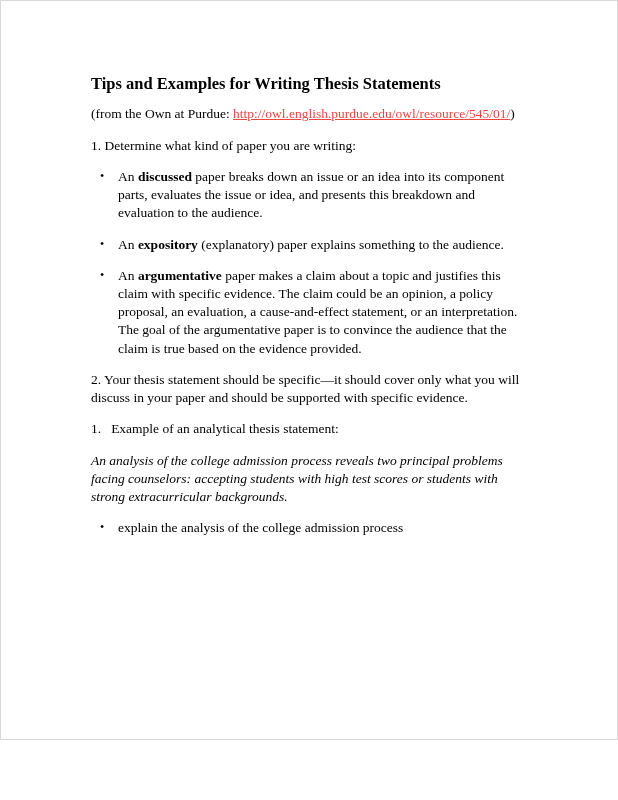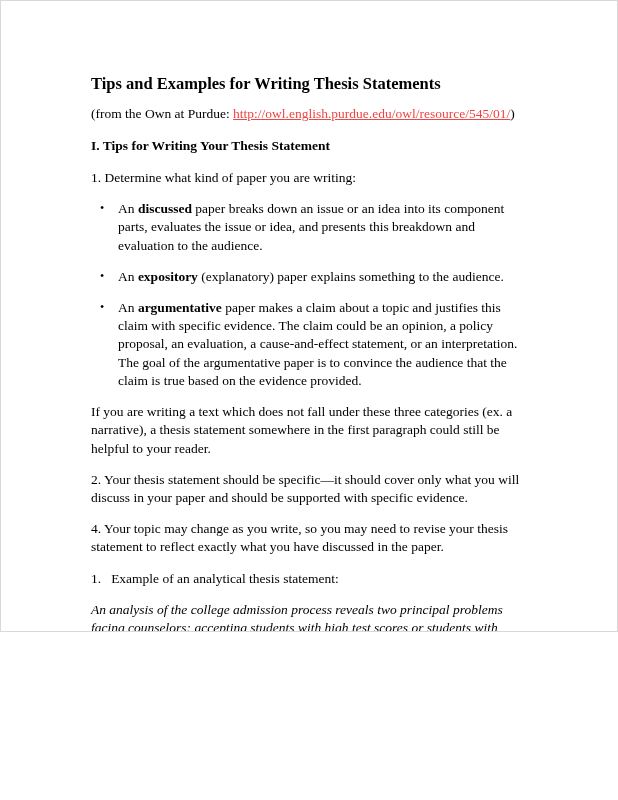--- a/index.html
+++ b/index.html
@@ -1,19 +1,19 @@
 <!DOCTYPE html>
 <html><head>
 <meta charset="utf-8">
 <style>
   * { box-sizing: border-box; }
   html, body { margin: 0; padding: 0; background: #ffffff; }
   .page {
     width: 618px;
-    height: 632px;
+    height: 740px;
     margin: 0 auto;
     background: #ffffff;
     border: 1px solid #d8d8d8;
     font-family: "Liberation Serif", "DejaVu Serif", serif;
     font-size: 13.5px;
     color: #000000;
     padding: 72px 86px 0 90px;
     overflow: hidden;
   }
   .doc-title {
@@ -61,45 +61,42 @@
 <body>
 
 <div class="page">
 
   <div class="doc-title">Tips and Examples for Writing Thesis Statements</div>
 
   <p>
     <span>(from the Own at Purdue: </span><a class="doc-link">http://owl.english.purdue.edu/owl/resource/545/01/</a><span>)</span>
   </p>
 
-  <div class="heading">I. Tips for Writing Your Thesis Statement</div>
 
   <p>1. Determine what kind of paper you are writing:</p>
 
   <ul class="bullets spaced">
     <li>
       <span class="bullet-marker">•</span>
       <span class="bullet-text"><span>An </span><span class="b">discussed</span><span> paper breaks down an issue or an idea into its component parts, evaluates the issue or idea, and presents this breakdown and evaluation to the audience.</span></span>
     </li>
     <li>
       <span class="bullet-marker">•</span>
       <span class="bullet-text"><span>An </span><span class="b">expository</span><span> (explanatory) paper explains something to the audience.</span></span>
     </li>
     <li>
       <span class="bullet-marker">•</span>
       <span class="bullet-text"><span>An </span><span class="b">argumentative</span><span> paper makes a claim about a topic and justifies this claim with specific evidence. The claim could be an opinion, a policy proposal, an evaluation, a cause-and-effect statement, or an interpretation. The goal of the argumentative paper is to convince the audience that the claim is true based on the evidence provided.</span></span>
     </li>
   </ul>
 
-  <p>If you are writing a text which does not fall under these three categories (ex. a narrative), a thesis statement somewhere in the first paragraph could still be helpful to your reader.</p>
 
   <p>2. Your thesis statement should be specific—it should cover only what you will discuss in your paper and should be supported with specific evidence.</p>
 
 
-  <p>4. Your topic may change as you write, so you may need to revise your thesis statement to reflect exactly what you have discussed in the paper.</p>
 
 
   <p>
     <span>1.</span><span class="num-gap"></span><span>Example of an analytical thesis statement:</span>
   </p>
 
   <p class="italic">An analysis of the college admission process reveals two principal problems facing counselors: accepting students with high test scores or students with strong extracurricular backgrounds.</p>
 
 
   <ul class="bullets tight">

